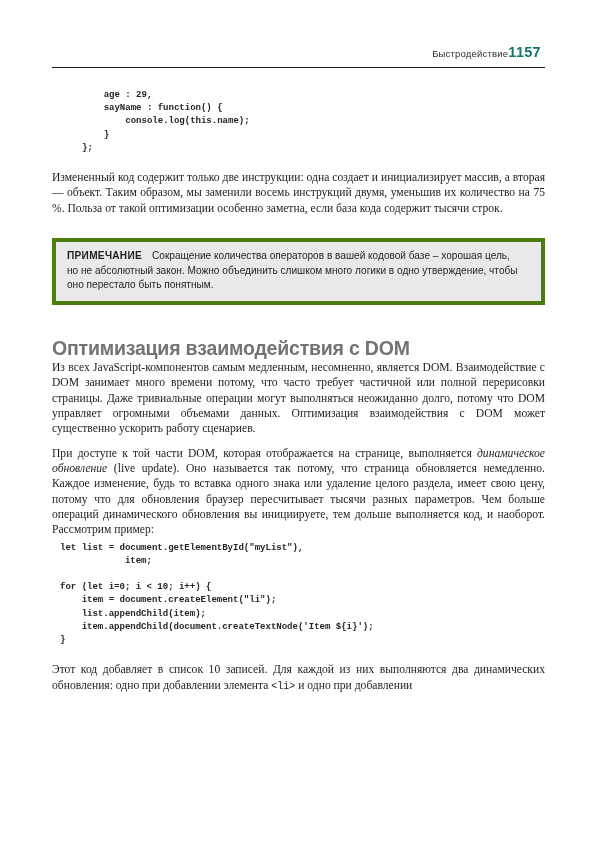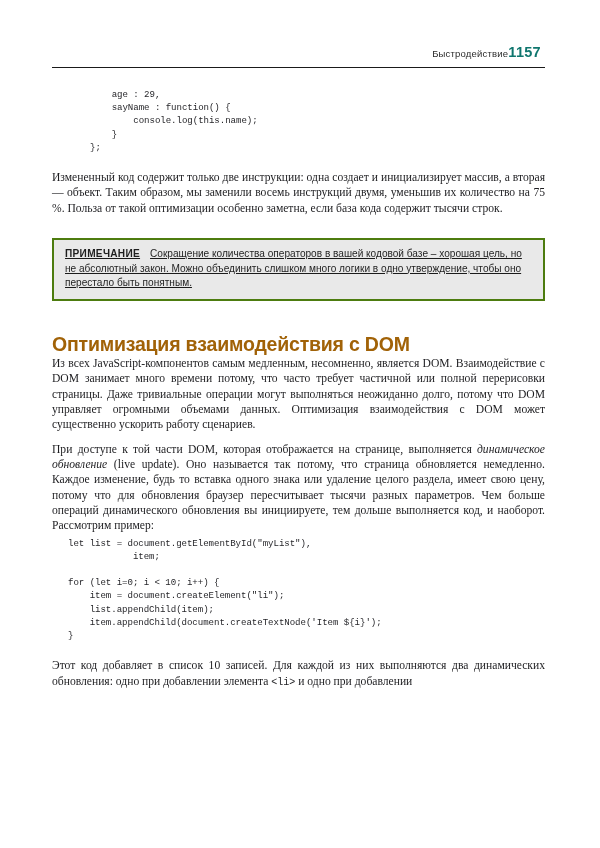--- a/index.html
+++ b/index.html
@@ -65,21 +65,22 @@
   }
 
   
   .code {
     font-family: "Liberation Mono", monospace;
     font-size: 9.1px;
     line-height: 13.2px;
     color: #26262a;
     white-space: pre;
     letter-spacing: -0.05px;
-    margin: 16px;
+    margin: 8px;
+    font-weight: bold;
   }
   .code-top { padding-left: 22px; margin-top: 8px; }
   .code-mid { padding-left: 0px; margin-top: 3px; }
 
   
   .para {
     font-family: "Liberation Serif", serif;
     font-size: 11.6px;
     line-height: 15.35px;
     color: #1d1d20;
@@ -96,45 +97,44 @@
   }
 
   .gap-after-code { margin-top: 16px; }
   .gap-before-code { margin-bottom: 0; }
 
   
   .note {
     position: relative;
     box-sizing: border-box;
     background: #e9e9e9;
-    border: 2px solid #4d7c0f;
+    border: 4px solid #4d7c0f;
     padding: 7px 20px 8px 11px;
     margin-top: 22px;
-    text-decoration: underline;
   }
   .note-text {
     font-family: "Liberation Sans", sans-serif;
     font-size: 10.1px;
     line-height: 14.6px;
     color: #1f1f1f;
     text-align: left;
     margin: 0;
   }
   .note-label {
     font-weight: bold;
     letter-spacing: 0.3px;
     margin-right: 10px;
   }
 
   
   h1.h-section {
     font-family: "Liberation Sans", sans-serif;
     font-size: 19.5px;
     font-weight: bold;
-    color: #a16207;
+    color: #737373;
     letter-spacing: -0.2px;
     margin: 0;
     padding-top: 31px;
     line-height: 24px;
   }
   h2.h-sub {
     font-family: "Liberation Sans", sans-serif;
     font-size: 13.6px;
     font-weight: bold;
     color: #101010;

